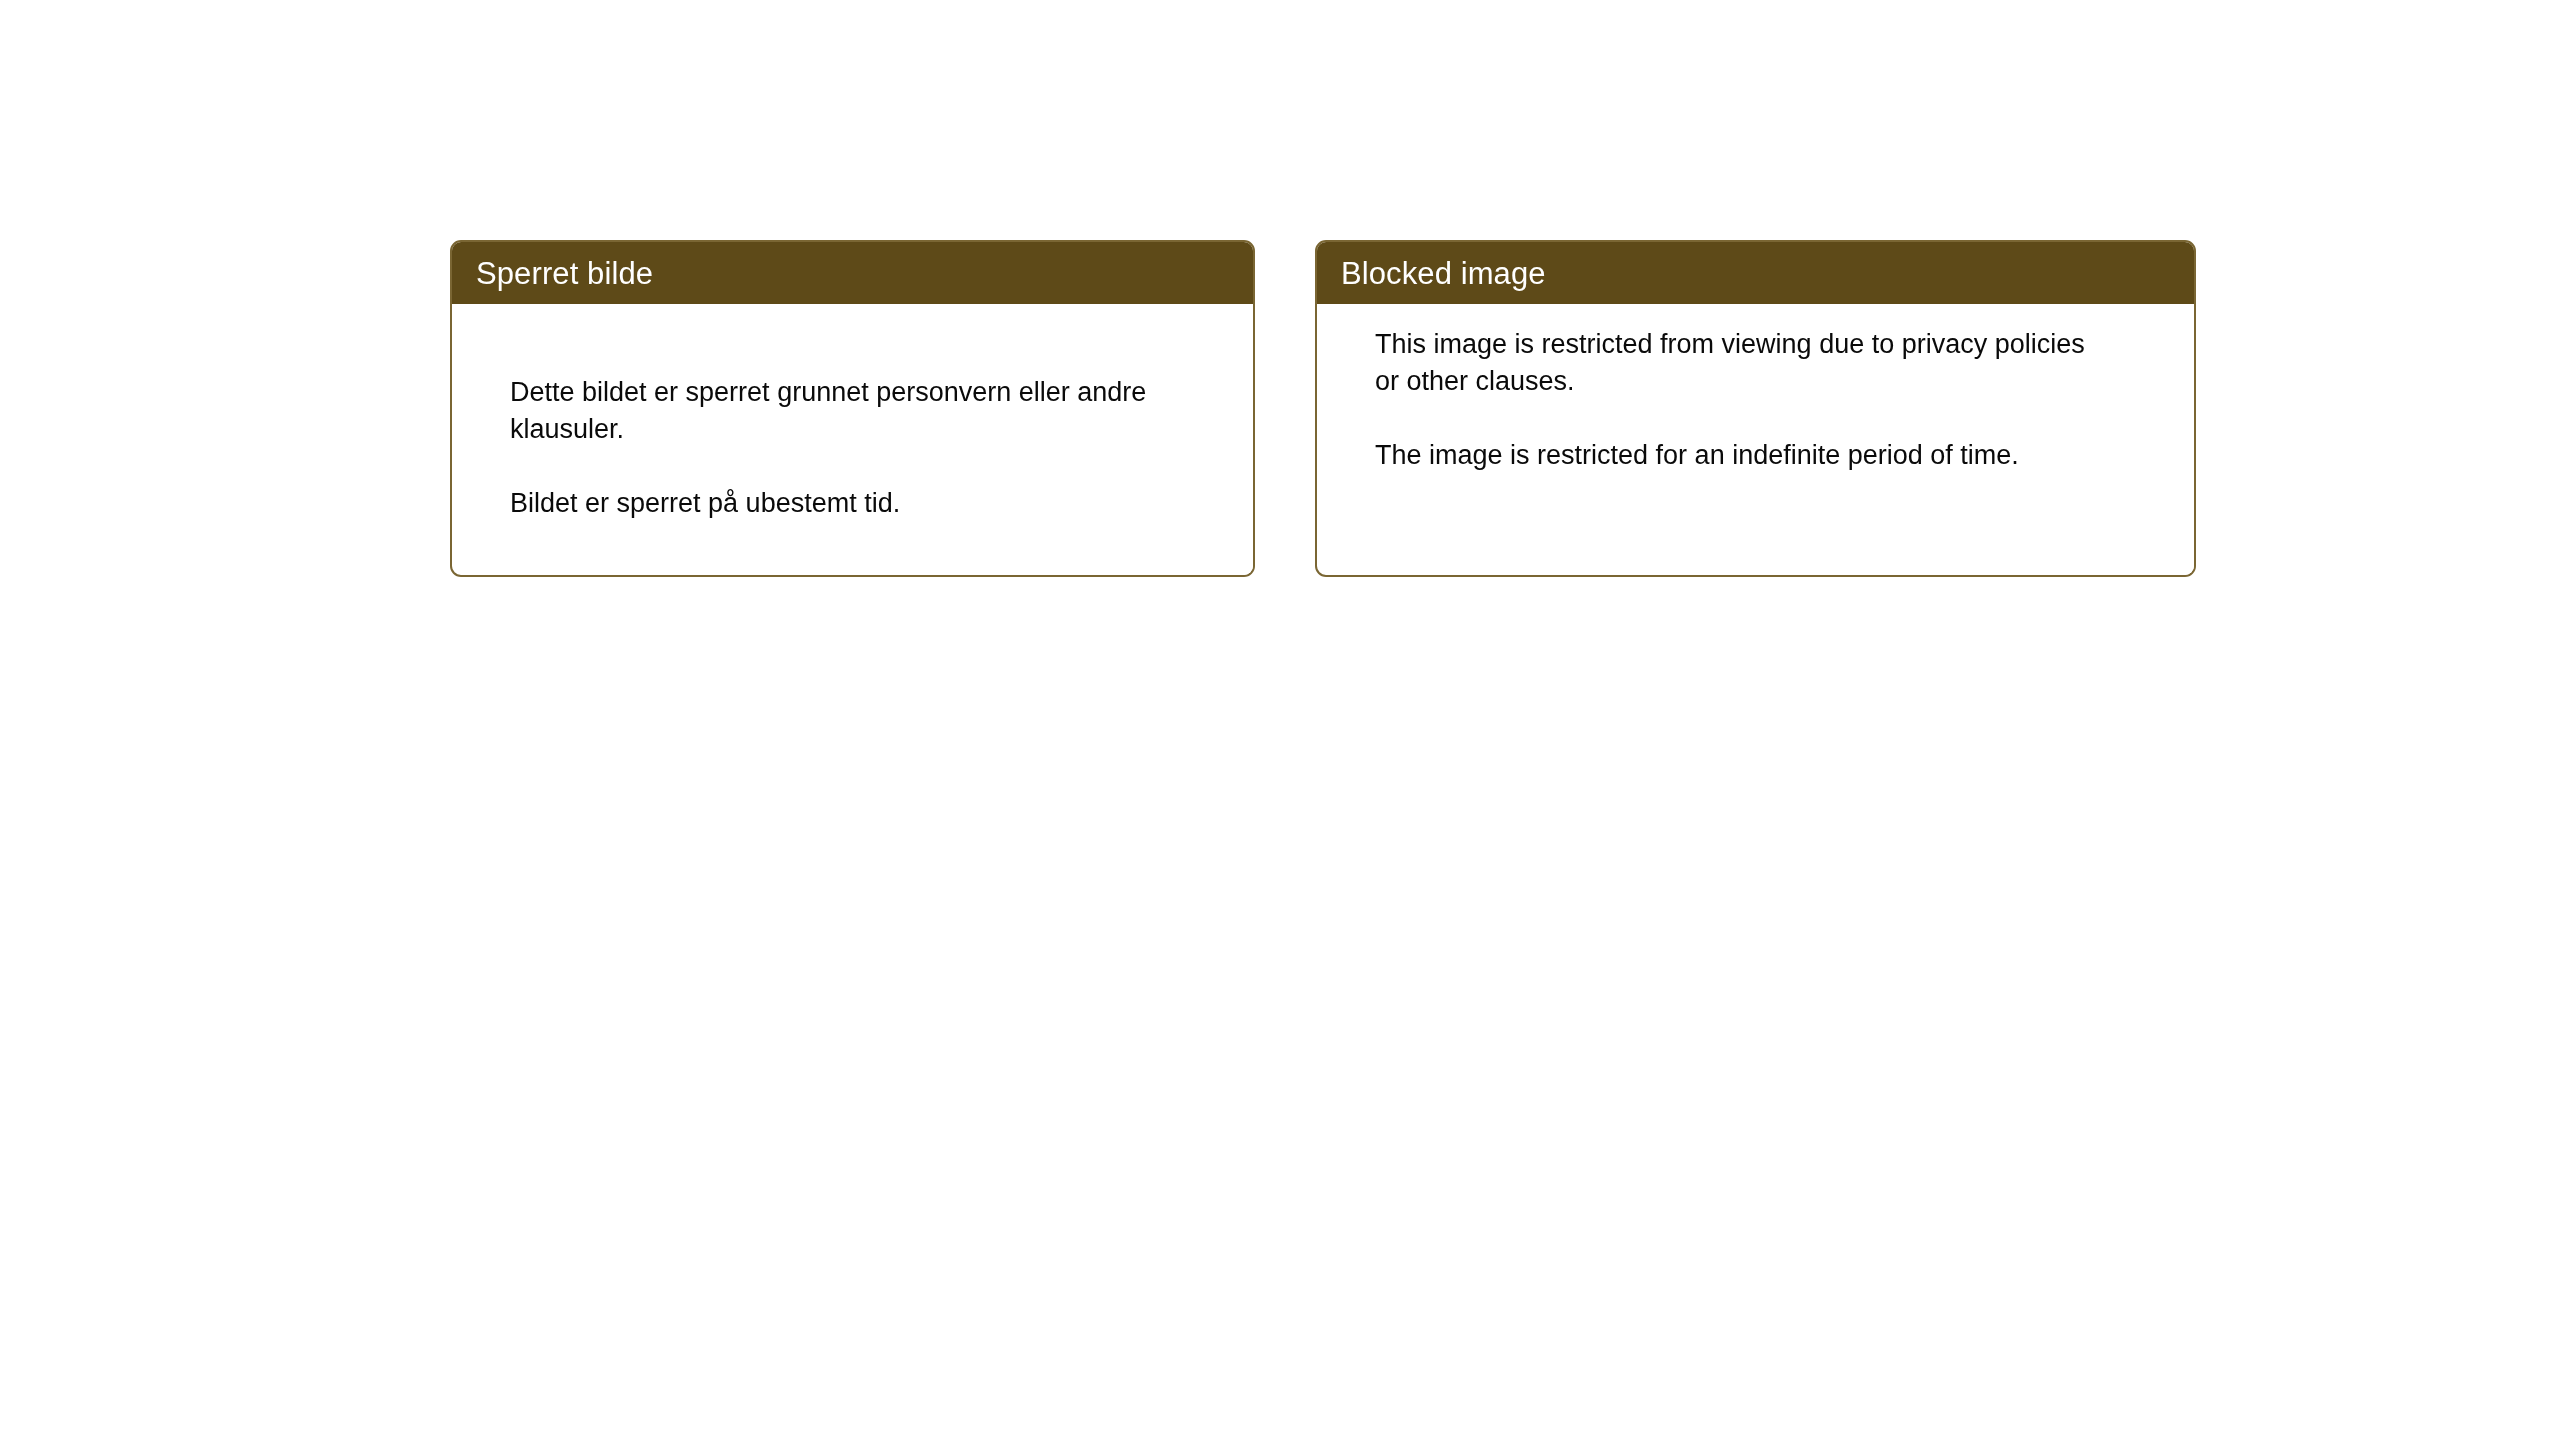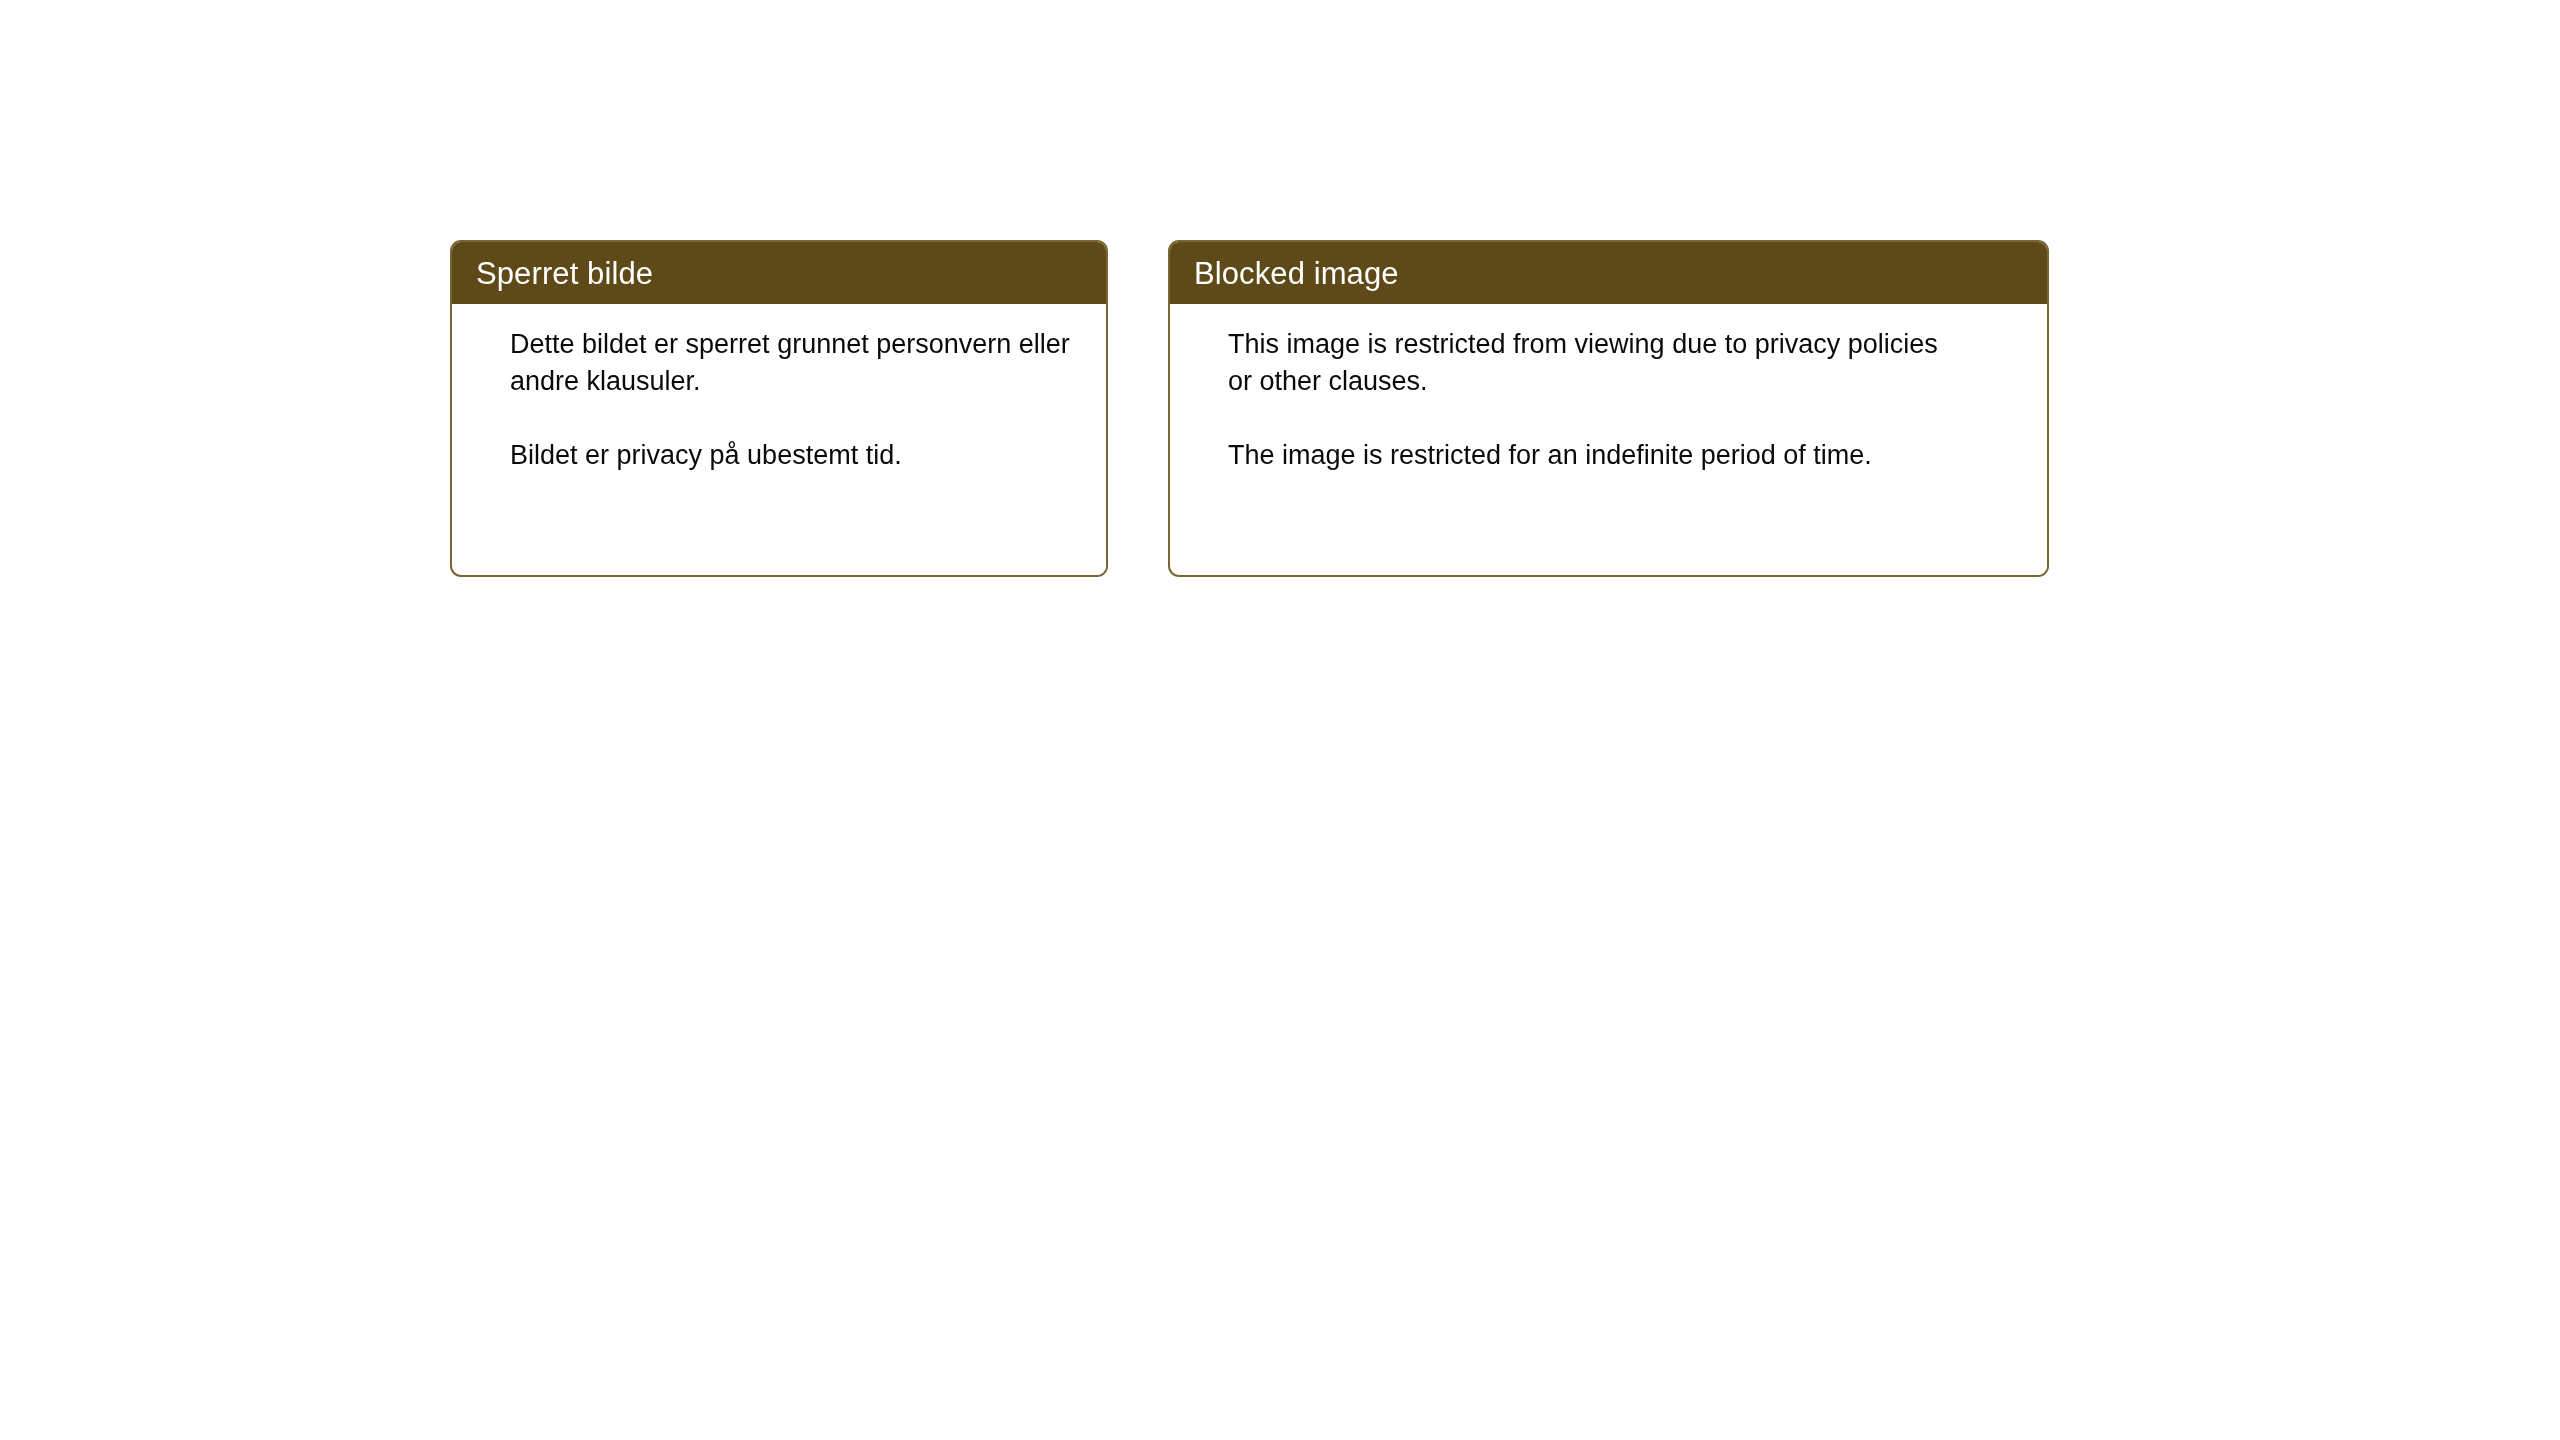--- a/index.html
+++ b/index.html
@@ -36,21 +36,22 @@
     background: #ffffff;
     border-radius: 11px;
     border: 2px solid #7a6633;
     overflow: hidden;
     display: flex;
     flex-direction: column;
     height: 337px;
   }
 
   .card.card-no {
-    width: 658px;
+    width: 805px;
+    gap: 48px;
   }
 
   .card.card-en {
     width: 881px;
   }
 
   .card-header {
     background: #5e4a18;
     color: #ffffff;
     height: 62px;
@@ -96,21 +97,21 @@
 <div id="stage">
 
   <div class="card-row">
 
     <div class="card card-no">
       <div class="card-header">
         <span class="card-title">Sperret bilde</span>
       </div>
       <div class="card-body">
         <p class="card-paragraph first">Dette bildet er sperret grunnet personvern eller andre klausuler.</p>
-        <p class="card-paragraph second">Bildet er privacy på ubestemt tid.</p>
+        <p class="card-paragraph second">Bildet er sperret på ubestemt tid.</p>
       </div>
     </div>
 
     <div class="card card-en">
       <div class="card-header">
         <span class="card-title">Blocked image</span>
       </div>
       <div class="card-body">
         <p class="card-paragraph first">This image is restricted from viewing due to privacy policies or other clauses.</p>
         <p class="card-paragraph second">The image is restricted for an indefinite period of time.</p>

